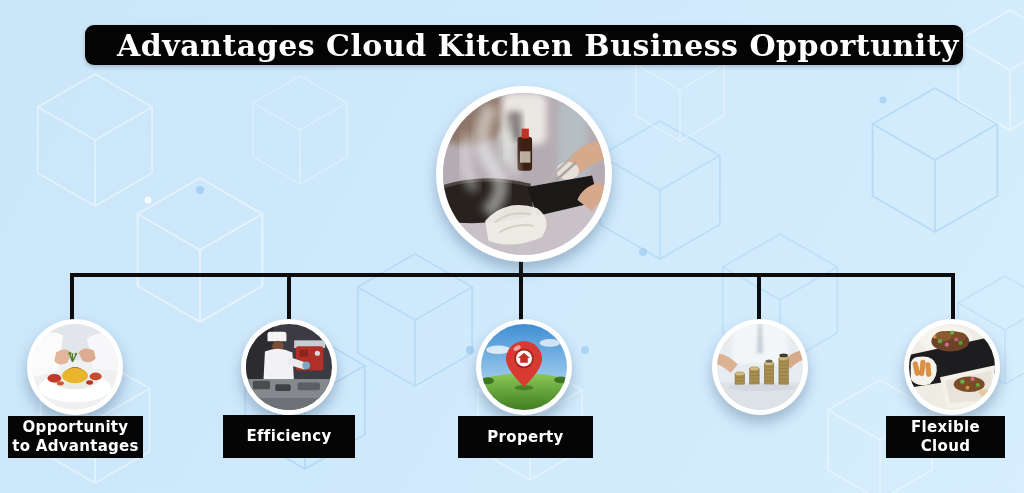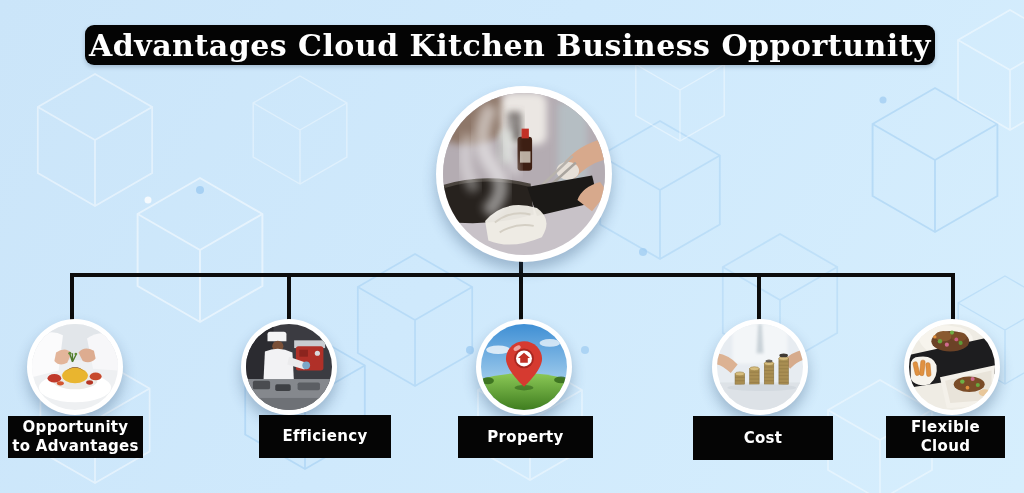--- a/index.html
+++ b/index.html
@@ -9,20 +9,21 @@
     overflow:hidden;
     background:linear-gradient(120deg,#cbe5f9 0%,#cfe9fc 45%,#d6eefd 100%);
     font-family:"DejaVu Sans","Liberation Sans",sans-serif;
   }
   .bg-pattern{position:absolute;left:0;top:0;width:1024px;height:493px;}
   .title-box{
     position:absolute;left:85px;top:25px;width:850px;height:40px;
     background:#040404;border-radius:9px;
     display:flex;align-items:center;justify-content:center;
     box-shadow:0 2px 4px rgba(30,50,80,.25);
+    padding-left:28px;
   }
   .title-box span{
     color:#fff;font-family:"DejaVu Serif","Liberation Serif",serif;
     font-weight:bold;font-size:30px;white-space:nowrap;letter-spacing:.5px;
   }
   .line{position:absolute;background:#0c0c0c;}
   .circle{
     position:absolute;background:#ffffff;border-radius:50%;
     box-shadow:0 8px 14px rgba(40,70,110,.32);
   }
@@ -168,21 +169,21 @@
         <path d="M50,38 L70,45 L68,53 L48,47 Z" fill="#ebebed"></path>
         <circle cx="70" cy="48" r="4.5" fill="#7ba7c9"></circle>
         <rect y="64" width="100" height="36" fill="#85888d"></rect>
         <rect x="8" y="66" width="20" height="10" rx="2" fill="#4a4c50"></rect>
         <rect x="60" y="68" width="26" height="9" rx="2" fill="#5b5e63"></rect>
         <rect x="34" y="70" width="18" height="8" rx="2" fill="#3e4044"></rect>
         <rect y="86" width="100" height="14" fill="#6e7176"></rect>
       </svg>
     </div>
   </div>
-  <div class="label-box" style="left:223px;top:415px;width:132px;height:43px;margin-left:36px;">
+  <div class="label-box" style="left:223px;top:415px;width:132px;height:43px;">
     <span>Efficiency</span>
     <span></span>
   </div>
 
   <div class="circle small" style="left:476px;">
     <div class="photo">
       <svg viewBox="0 0 100 100" preserveAspectRatio="none">
         <defs>
           <linearGradient id="p3sky" x1="0" y1="0" x2="0" y2="1">
             <stop offset="0" stop-color="#3f8fd4"></stop>
@@ -243,24 +244,20 @@
           <ellipse cx="43.5" cy="52" rx="5.5" ry="2.3"></ellipse>
           <ellipse cx="60.5" cy="46" rx="5.5" ry="2.3"></ellipse>
           <ellipse cx="77.5" cy="40" rx="5.5" ry="2.3"></ellipse>
         </g>
         <ellipse cx="77.5" cy="36.5" rx="5" ry="2.2" fill="#3f3a34"></ellipse>
         <ellipse cx="60.5" cy="43" rx="4" ry="1.8" fill="#4a443c" opacity=".8"></ellipse>
         <ellipse cx="52" cy="74" rx="40" ry="4" fill="#cfd6dc" opacity=".7"></ellipse>
       </svg>
     </div>
   </div>
-  <div class="label-box" style="left:693px;top:416px;width:140px;height:44px;">
-    <span>Cost</span>
-    <span></span>
-  </div>
 
   <div class="circle small" style="left:904px;">
     <div class="photo">
       <svg viewBox="0 0 100 100" preserveAspectRatio="none">
         <rect width="100" height="100" fill="#efece4"></rect>
         <path d="M10,4 Q30,-2 60,4 Q78,10 74,26 L26,34 Q8,24 10,4 Z" fill="#f7f4ed"></path>
         <path d="M0,36 L100,14 L100,58 L0,74 Z" fill="#1d1d1f"></path>
         <g>
           <ellipse cx="48" cy="20" rx="22" ry="12" fill="#6b4226"></ellipse>
           <ellipse cx="40" cy="14" rx="10" ry="6" fill="#8a5a30"></ellipse>

